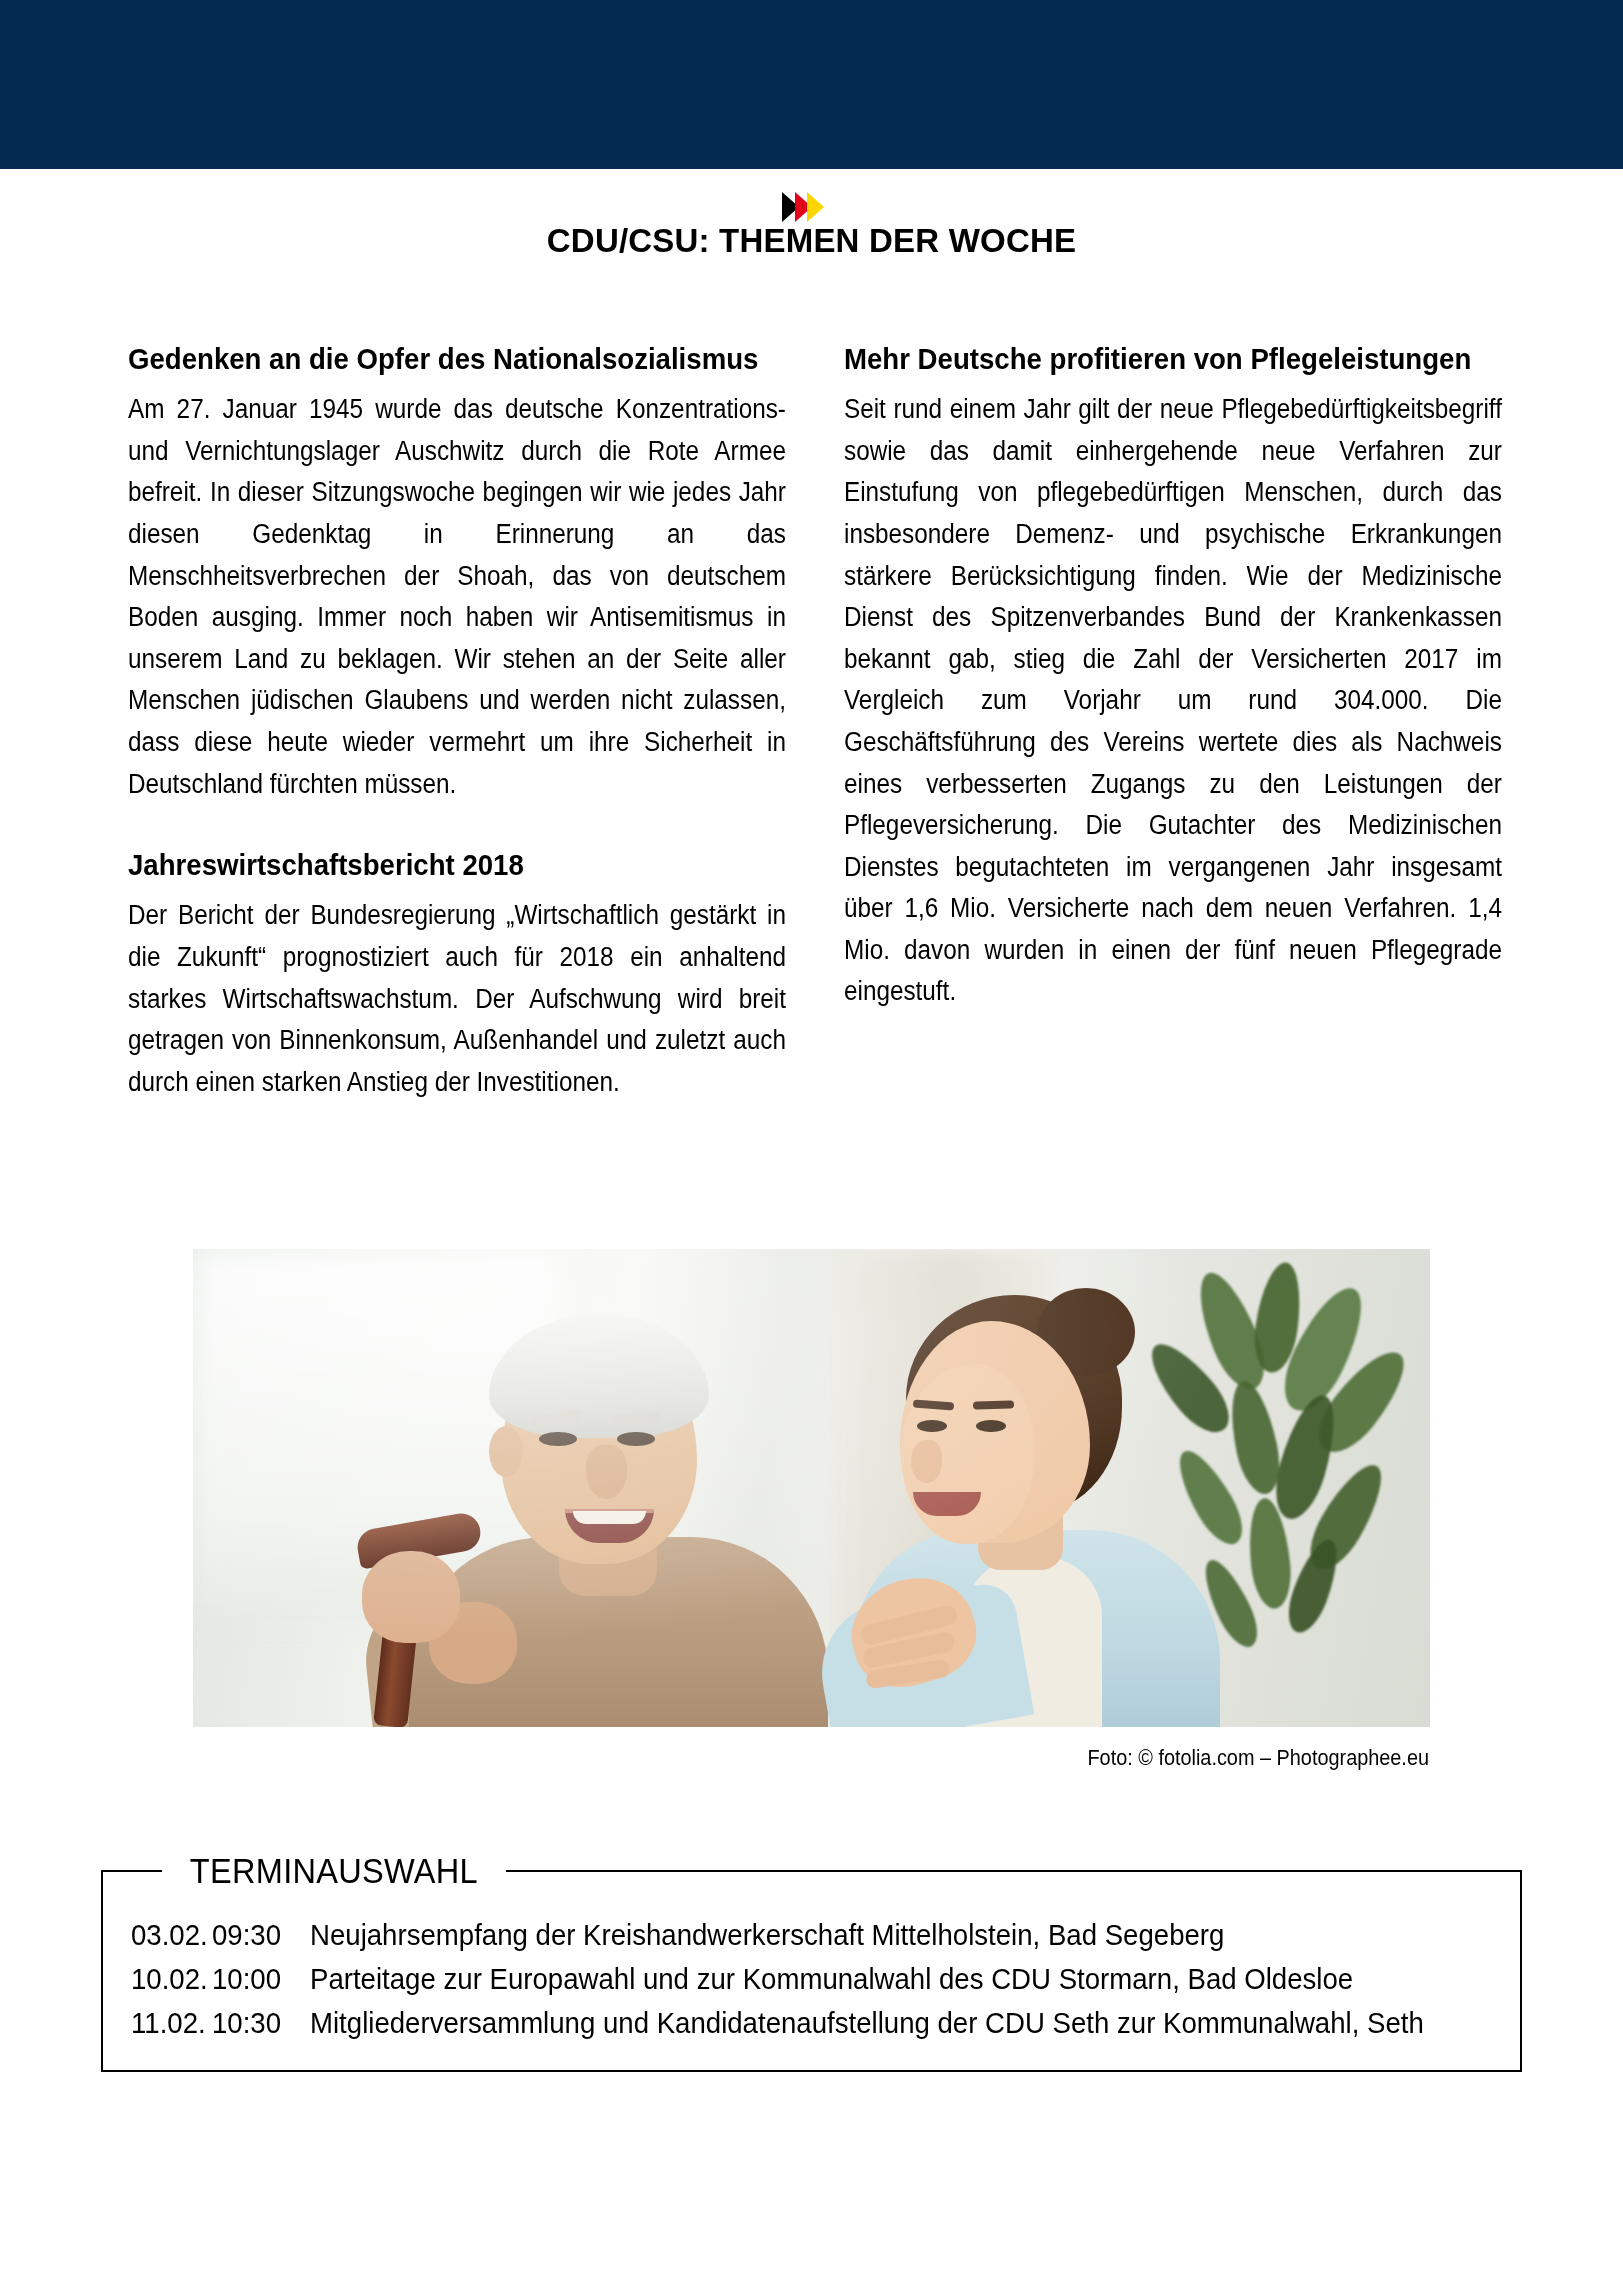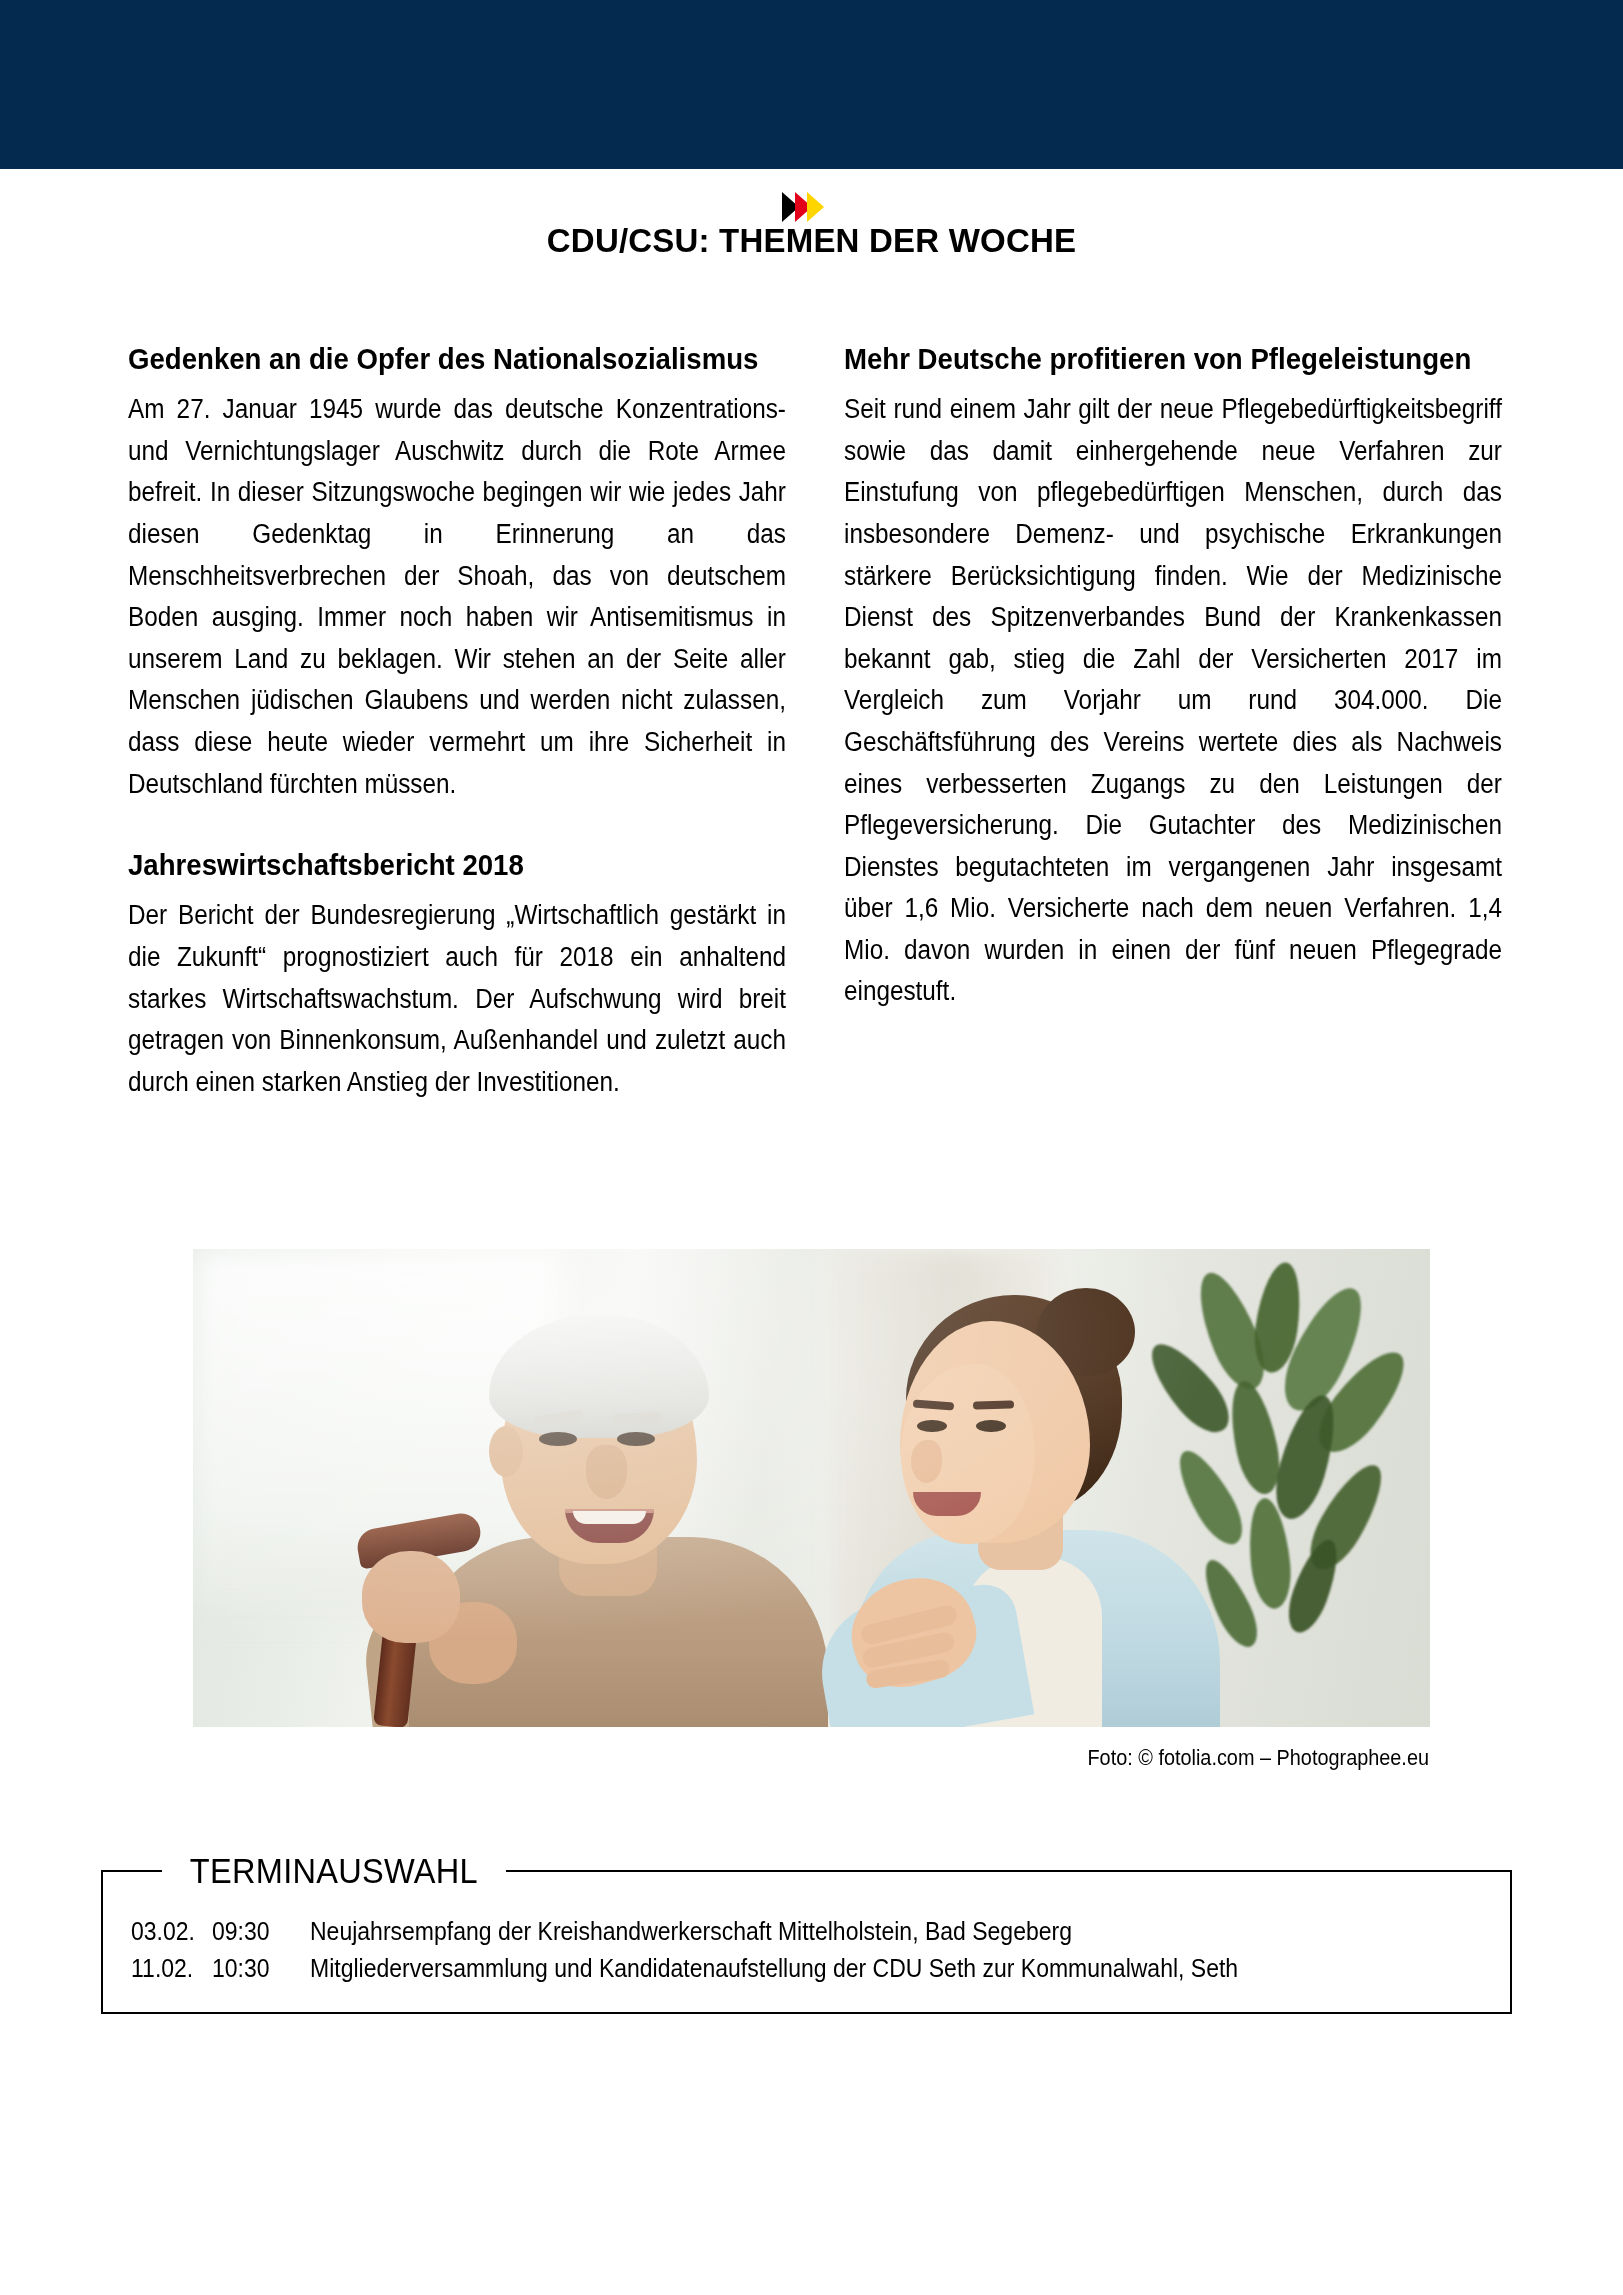--- a/index.html
+++ b/index.html
@@ -486,21 +486,21 @@
     color: #000000;
     font-stretch: condensed;
     transform: scaleX(0.93);
   }
   .termin-list {
     padding: 0 0 0 27.5px;
   }
   .termin-row {
     display: flex;
     align-items: baseline;
-    font-size: 25px;
+    font-size: 30px;
     line-height: 1.46;
     color: #000000;
     font-stretch: condensed;
     white-space: nowrap;
   }
   .t-date {
     width: 81px;
     flex: 0 0 81px;
     transform: scaleX(0.92);
     transform-origin: left;
@@ -617,20 +617,25 @@
   <div class="termin-list">
 
     <div class="termin-row">
       <span class="t-date">03.02.</span>
       <span class="t-time">09:30</span>
       <span class="t-title">Neujahrsempfang der Kreishandwerkerschaft Mittelholstein, Bad Segeberg</span>
     </div>
 
 
 
+    <div class="termin-row">
+      <span class="t-date">10.02.</span>
+      <span class="t-time">10:00</span>
+      <span class="t-title">Parteitage zur Europawahl und zur Kommunalwahl des CDU Stormarn, Bad Oldesloe</span>
+    </div>
 
     <div class="termin-row">
       <span class="t-date">11.02.</span>
       <span class="t-time">10:30</span>
       <span class="t-title">Mitgliederversammlung und Kandidatenaufstellung der CDU Seth zur Kommunalwahl, Seth</span>
     </div>
 
   </div>
 </fieldset>
 

